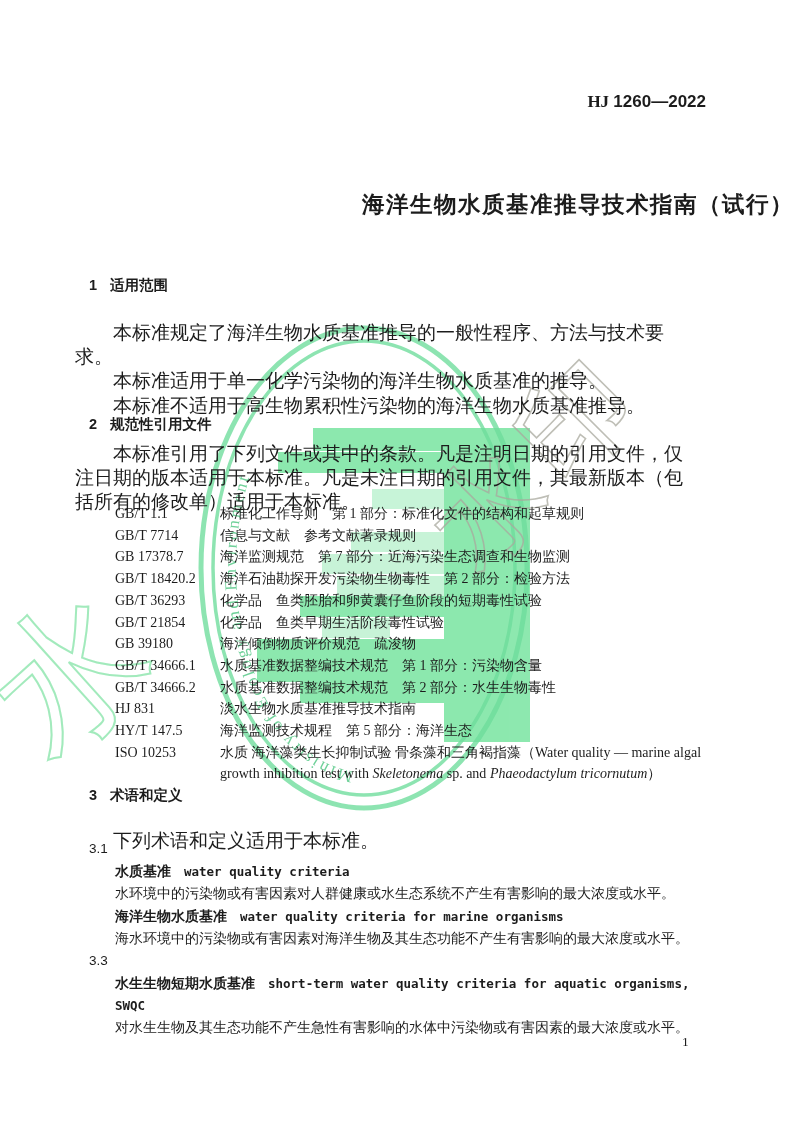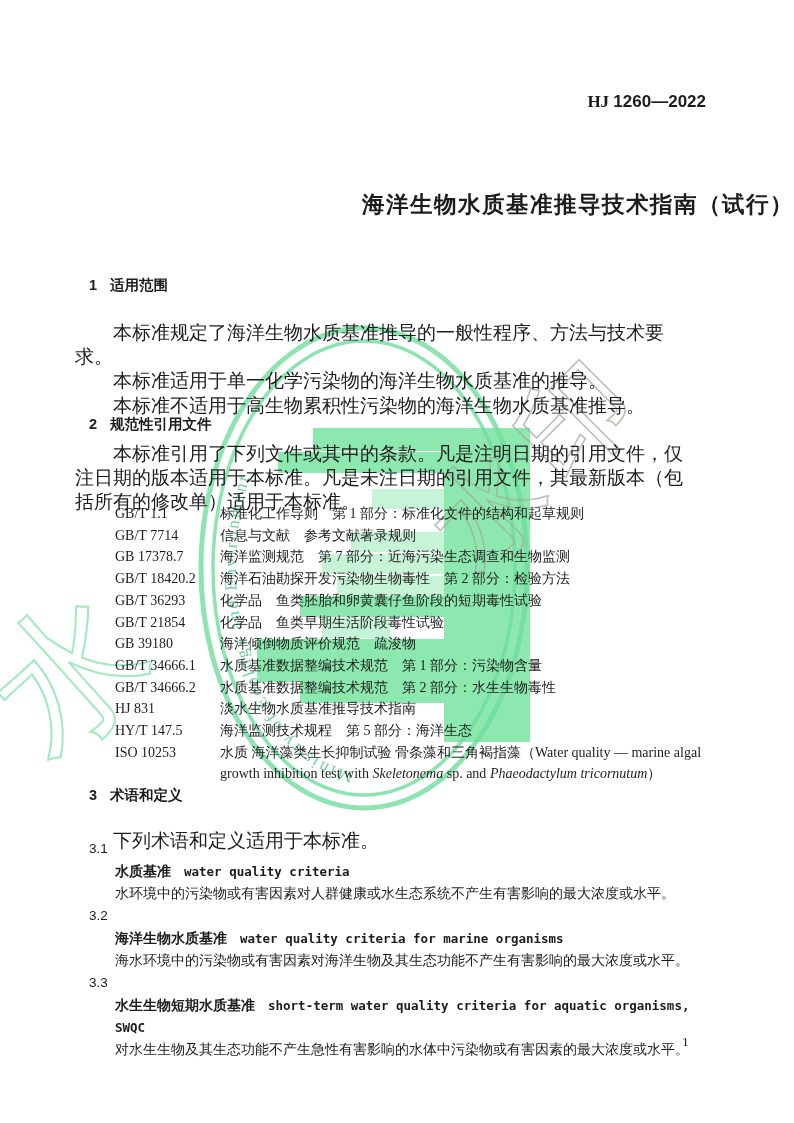--- a/index.html
+++ b/index.html
@@ -160,21 +160,20 @@
 
     <div class="abs terms-list" style="top:838px;">
       <div>
         <div class="term-num">3.1</div>
         <div class="term-line">
           <span class="term-zh">水质基准</span><span class="term-en">water quality criteria</span>
         </div>
         <div class="term-def">水环境中的污染物或有害因素对人群健康或水生态系统不产生有害影响的最大浓度或水平。</div>
       </div>
       <div>
-        <div class="term-num">3.2</div>
         <div class="term-line">
           <span class="term-zh">海洋生物水质基准</span><span class="term-en">water quality criteria for marine organisms</span>
         </div>
         <div class="term-def">海水环境中的污染物或有害因素对海洋生物及其生态功能不产生有害影响的最大浓度或水平。</div>
       </div>
       <div>
         <div class="term-num">3.3</div>
         <div class="term-line">
           <span class="term-zh">水生生物短期水质基准</span><span class="term-en">short-term water quality criteria for aquatic organisms, SWQC</span>
         </div>

